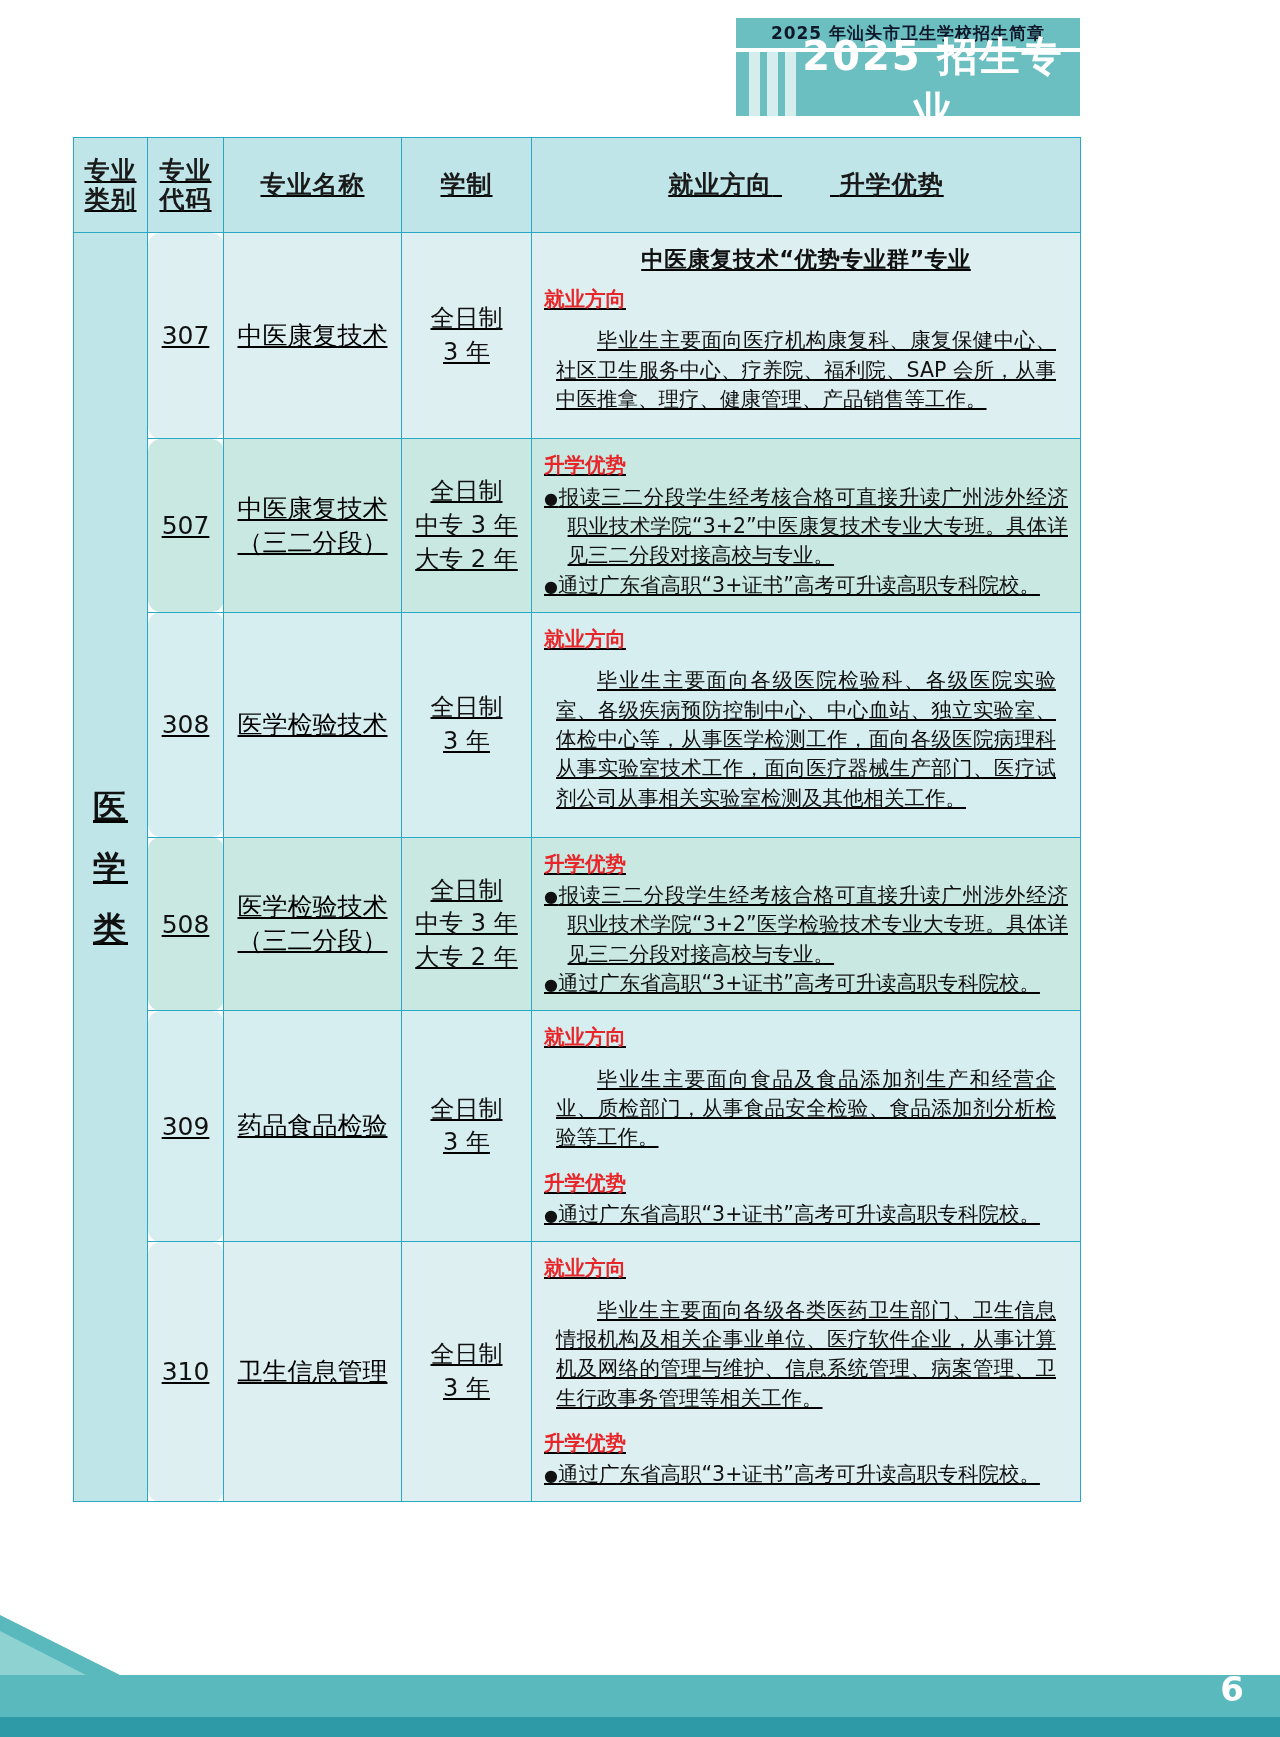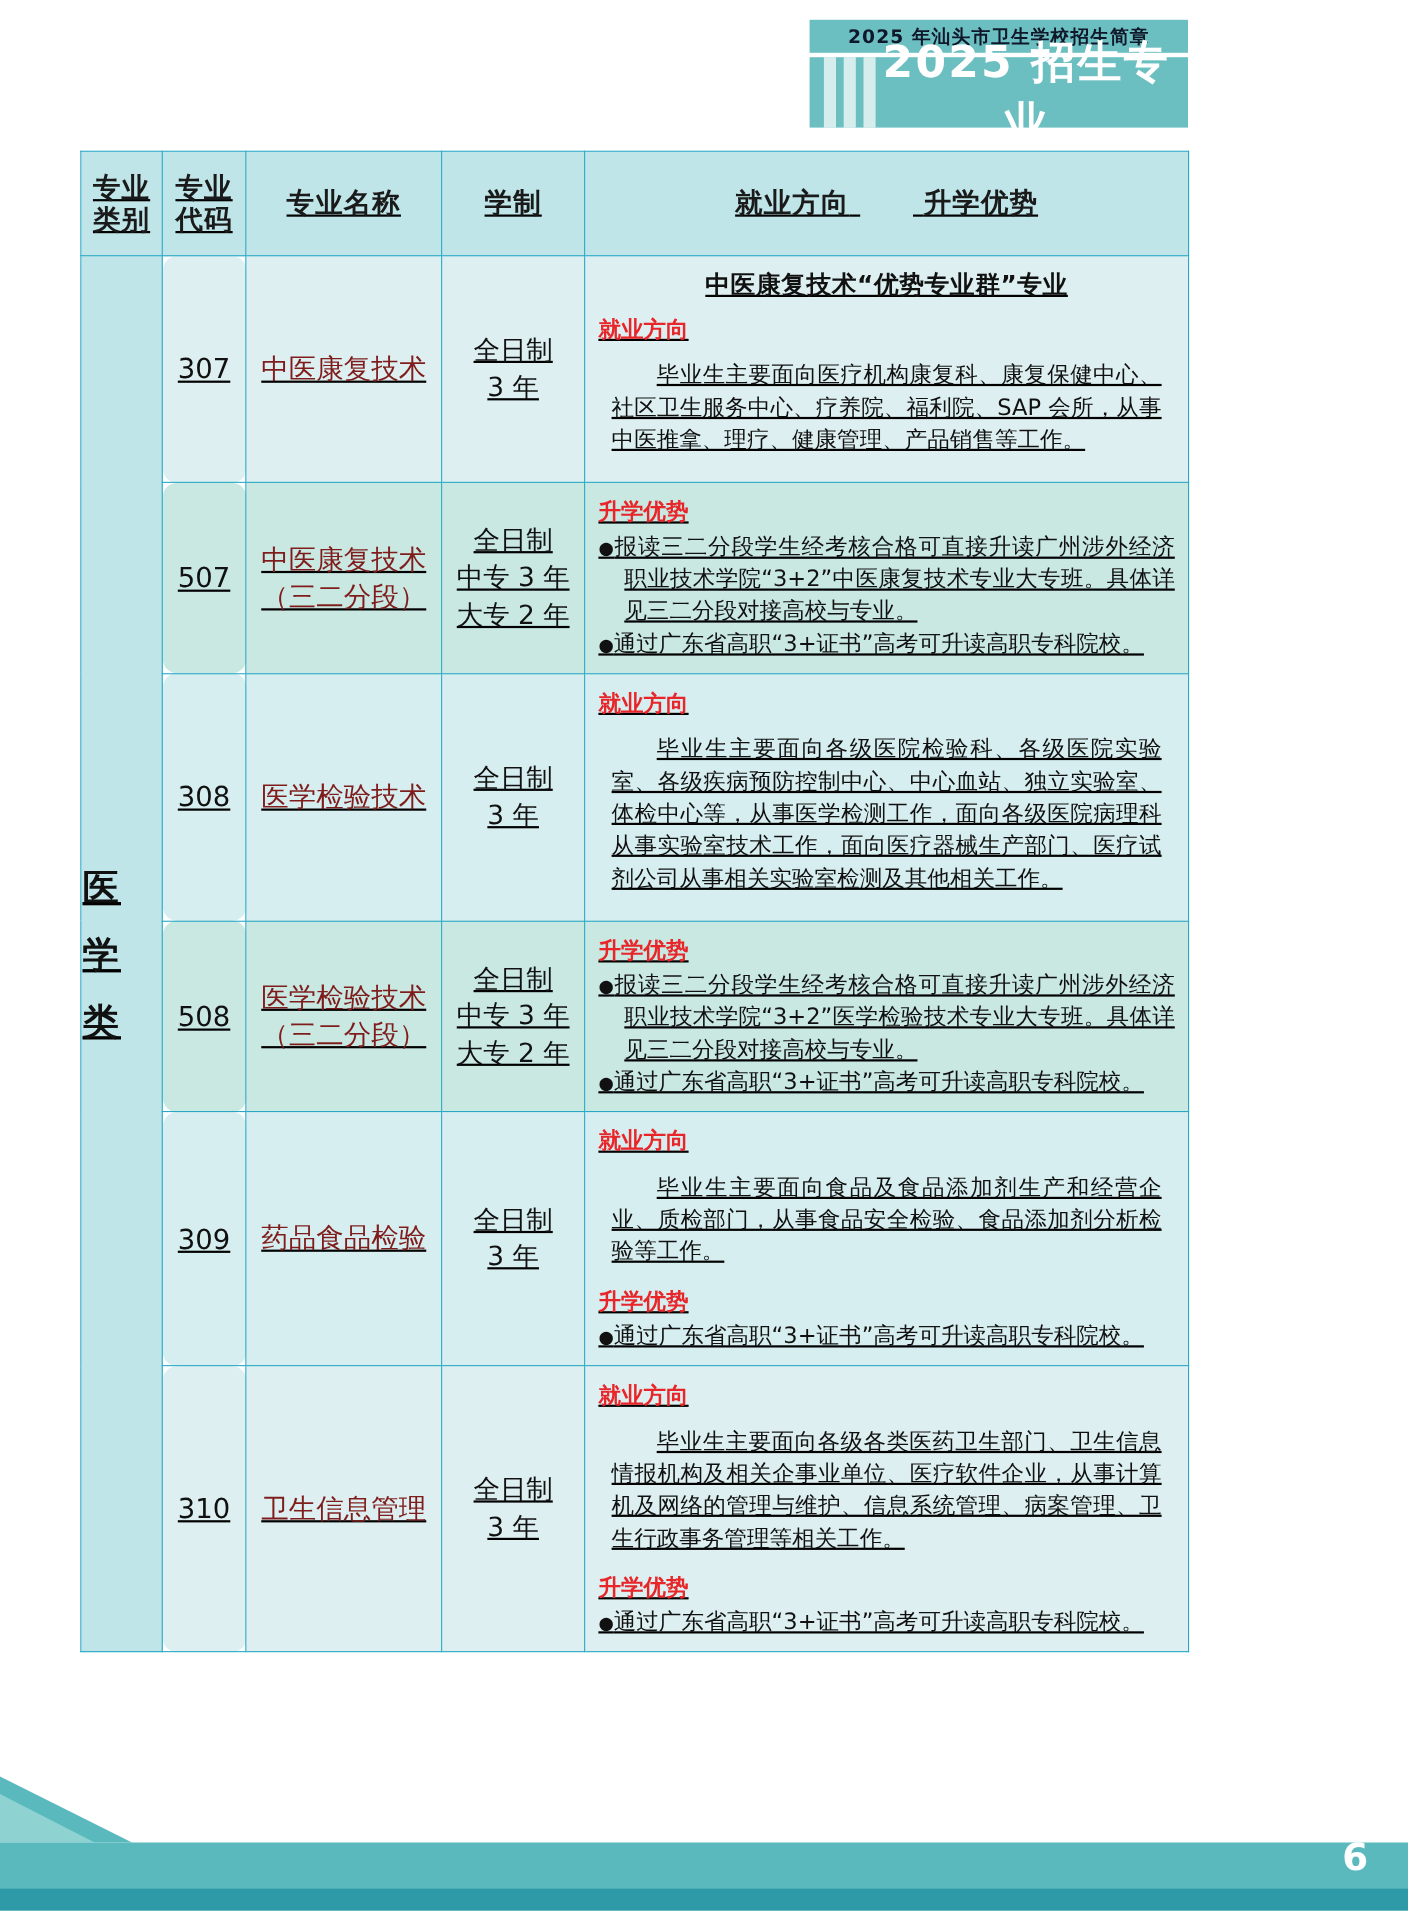--- a/index.html
+++ b/index.html
@@ -103,37 +103,38 @@
     letter-spacing: 1px;
   }
   .col-cat   { width: 74px; }
   .col-code  { width: 76px; }
   .col-name  { width: 178px; }
   .col-sys   { width: 130px; }
   .col-desc  { width: 549px; }
 
   td.cat-cell {
     background: #bfe5e8;
+    text-align: center;
     font-size: 33px;
     font-weight: bold;
     color: #111111;
     line-height: 1.85;
     letter-spacing: 2px;
     margin-top: 42px;
   }
   td.code-cell {
     text-align: center;
     font-size: 25px;
     color: #111111;
     border-radius: 13px;
   }
   td.name-cell {
     text-align: center;
     font-size: 25px;
-    color: #7f1d1d;
+    color: #000000;
     line-height: 1.35;
     padding: 4px 2px;
   }
   td.sys-cell {
     text-align: center;
     font-size: 24px;
     color: #111111;
     line-height: 1.4;
   }
   td.desc-cell {

